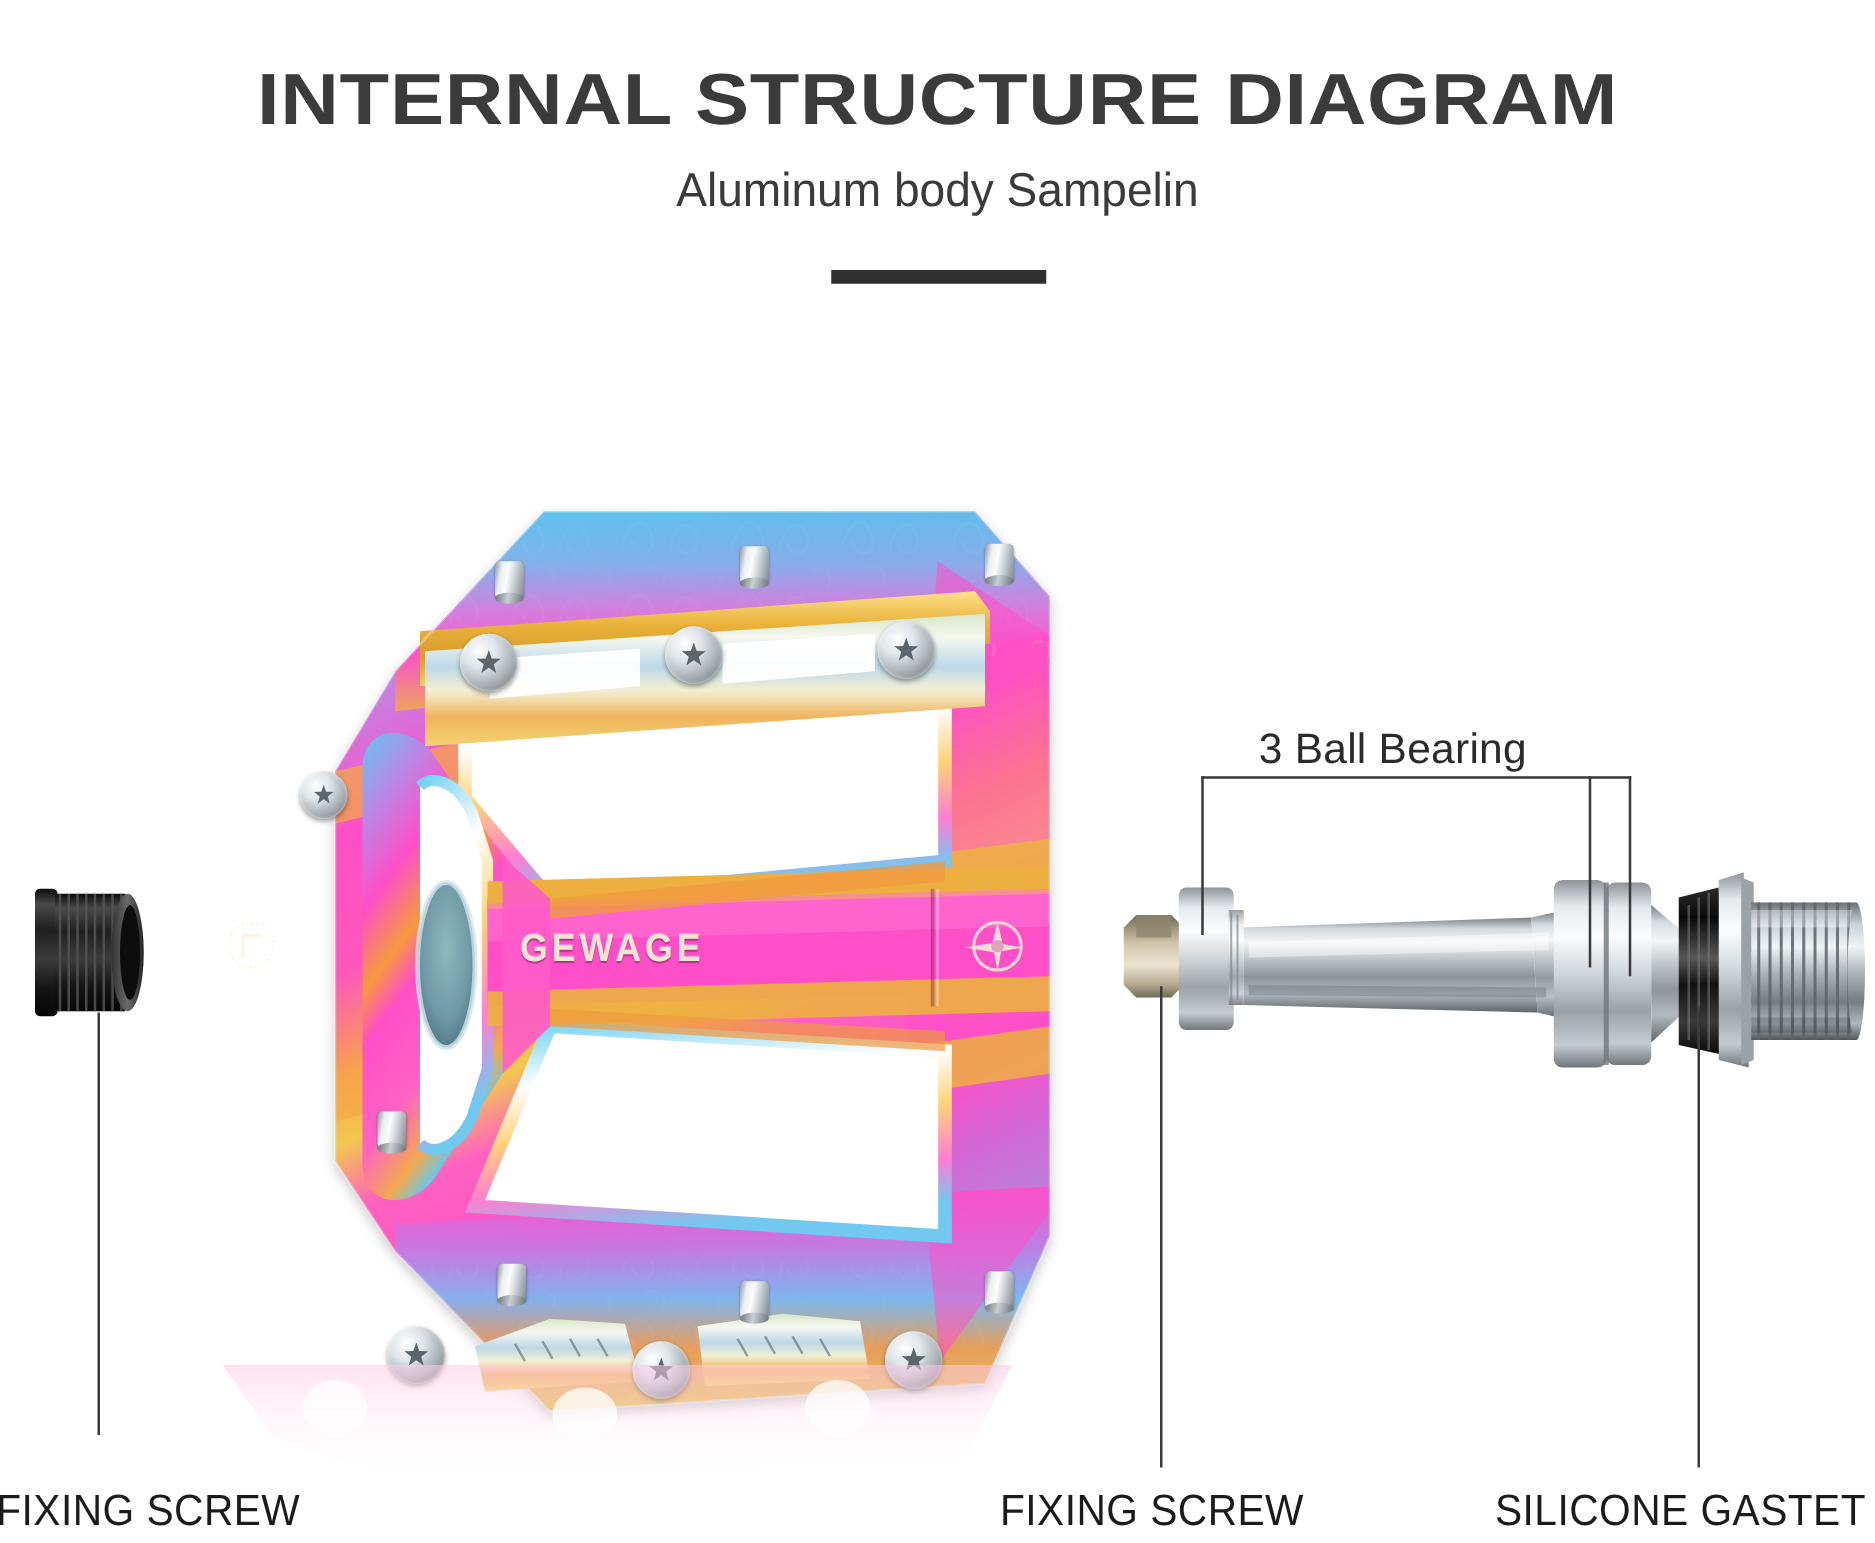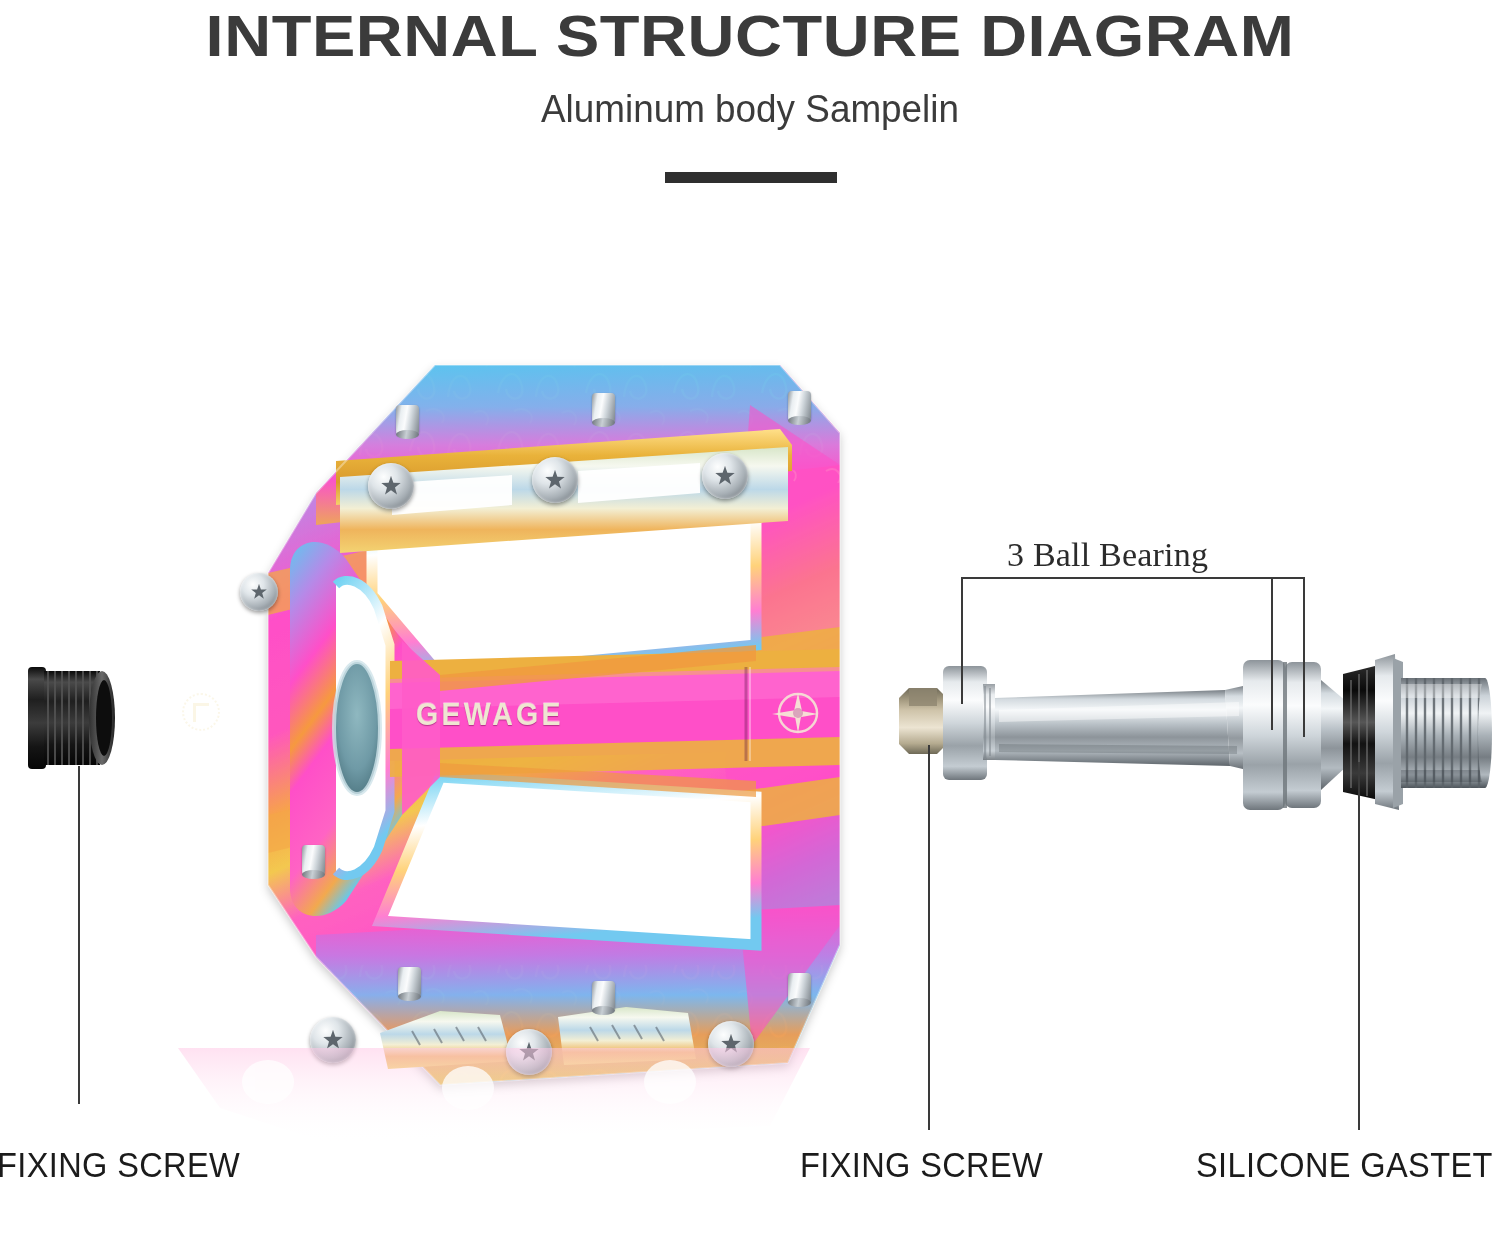--- a/index.html
+++ b/index.html
@@ -4,21 +4,21 @@
 <title>Internal Structure Diagram</title>
 <style>
   html,body{margin:0;padding:0;}
   body{
     width:1500px;height:1234px;
     background:#ffffff;
     font-family:"Liberation Sans", sans-serif;
     overflow:hidden;
     position:relative;
   }
-  .stage{position:absolute;inset:0;}
+  .stage{position:absolute;inset:0;margin-top:44px;}
 
   
   .title{
     position:absolute;left:0;top:2px;width:1500px;
     text-align:center;
     font-family:"Liberation Sans", sans-serif;
     font-weight:bold;
     font-size:58px;
     letter-spacing:0.5px;
     color:#3b3b3b;
@@ -55,21 +55,20 @@
     white-space:nowrap;
     letter-spacing:0.4px;
   }
 
   .bearing-label{
     position:absolute;
     font-size:34px;
     color:#2b2b2b;
     white-space:nowrap;
     letter-spacing:0.2px;
-    font-family:Liberation Serif, serif;
   }
 
   
   .pedal-wrap{position:absolute;left:140px;top:345px;width:740px;height:760px;text-decoration:underline;}
 
   .pedal-svg{position:absolute;left:0;top:0;}
 
   
   .pin{
     position:absolute;width:23px;height:30px;border-radius:4px;

